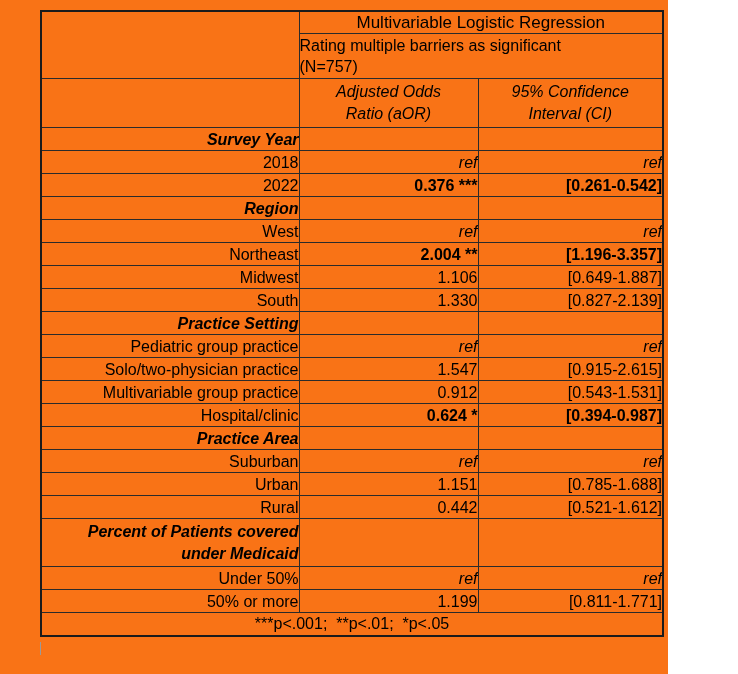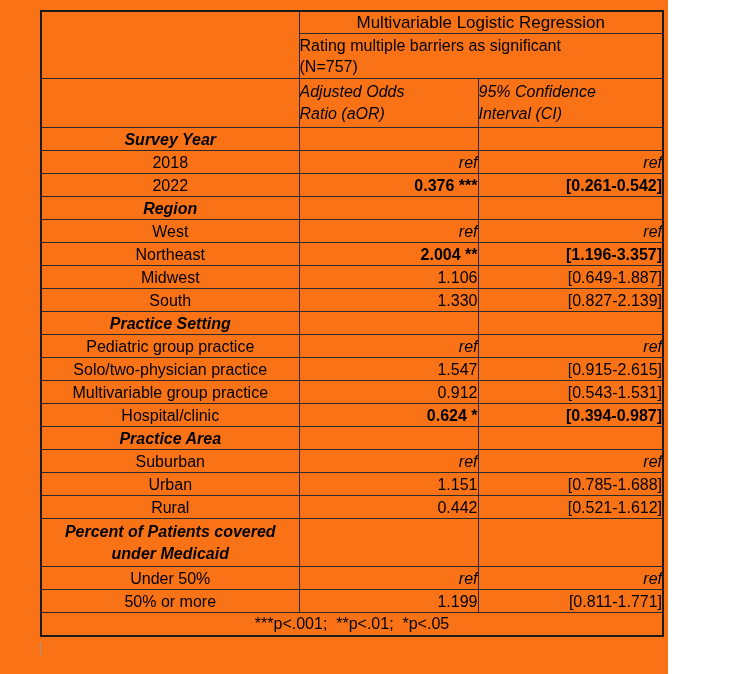--- a/index.html
+++ b/index.html
@@ -41,36 +41,37 @@
   td.h-title {
     text-align: center;
     font-size: 17px;
     line-height: 21px;
   }
   td.h-sub {
     text-align: left;
     line-height: 21px;
   }
   td.col-head {
+    text-align: center;
     font-style: italic;
     line-height: 22px;
   }
 
   
   tr.row-single { height: 23px; }
   tr.row-tall   { height: 48px; }
   tr.row-foot   { height: 23px; }
 
   td.label-cell {
-    text-align: center;
+    text-align: right;
     padding-left: 6px;
     line-height: 21px;
   }
   td.section-cell {
-    text-align: center;
+    text-align: right;
     font-weight: bold;
     font-style: italic;
     line-height: 21px;
   }
   td.section-cell.tall { line-height: 22px; }
   td.val-cell {
     text-align: right;
     line-height: 21px;
   }
   td.val-cell.ref  { font-style: italic; }

